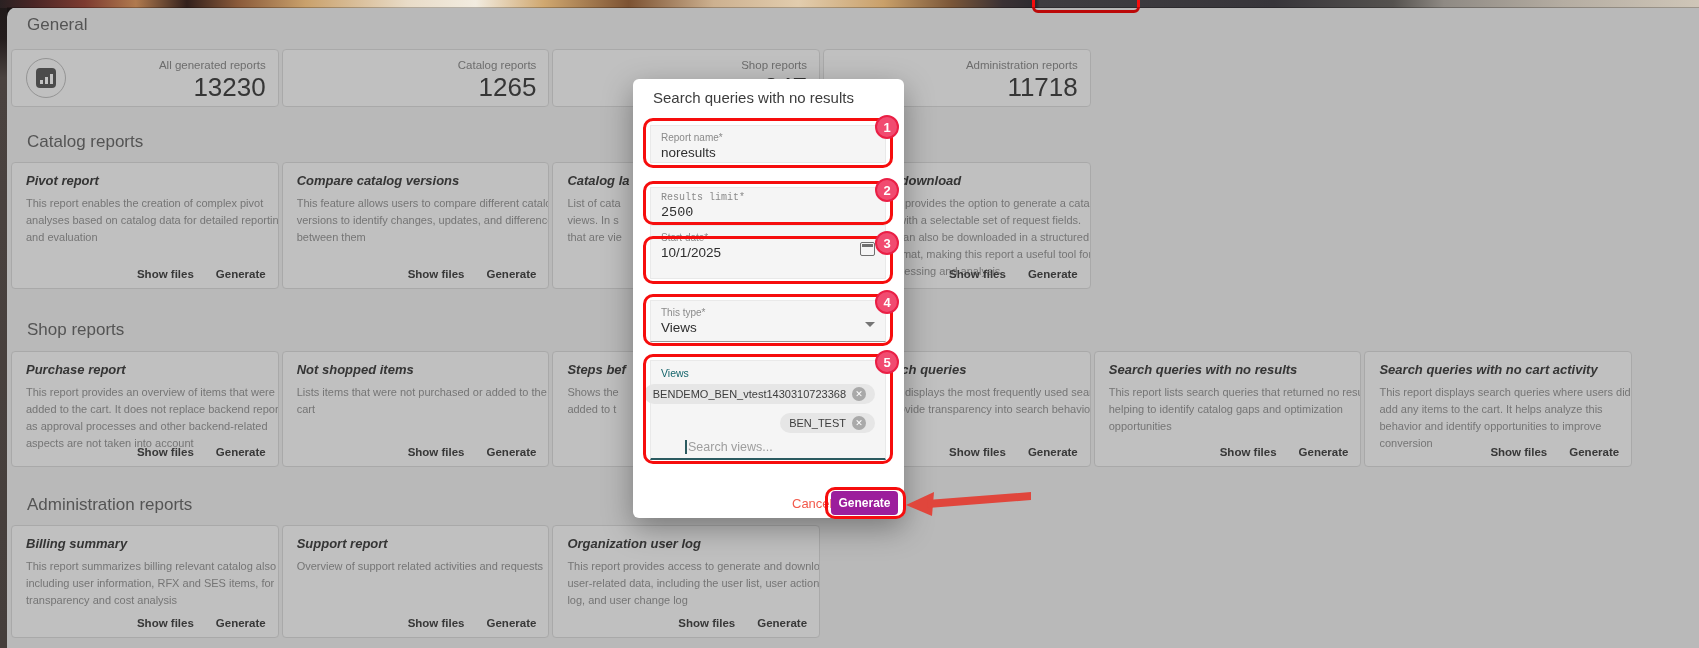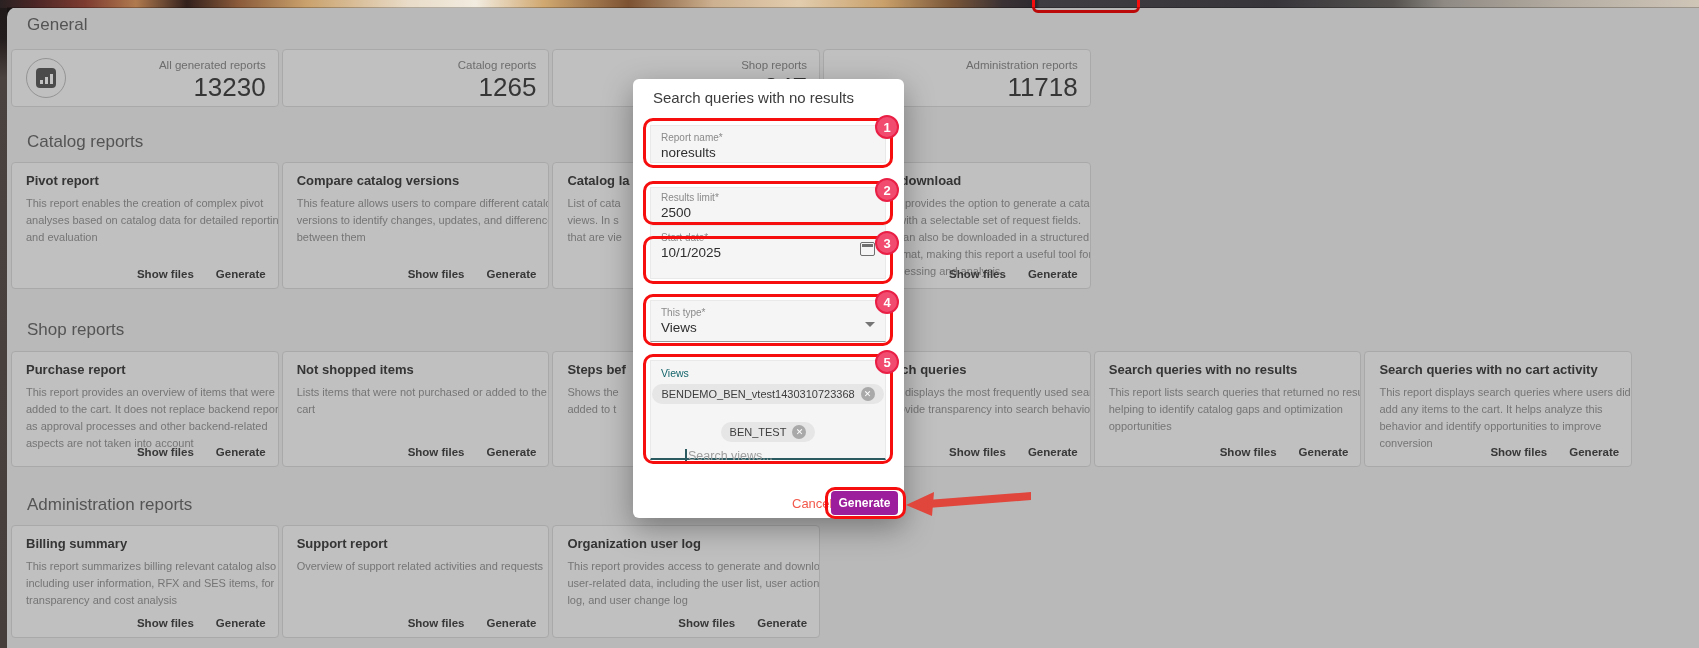--- a/index.html
+++ b/index.html
@@ -23,21 +23,21 @@
 
   .row{position:absolute;left:4px;display:grid;grid-template-columns:repeat(6,267.7px);
        column-gap:3px;z-index:2;}
   #row-stats{top:42px;height:58px;grid-auto-rows:58px;}
   #row-catalog{top:155px;height:127px;grid-auto-rows:127px;}
   #row-shop{top:344px;height:116px;grid-auto-rows:116px;}
   #row-admin{top:518px;height:113px;grid-auto-rows:113px;}
 
   .card{position:relative;background:#fbfbfb;border:1px solid #dedede;border-radius:4px;
         box-sizing:border-box;padding:10px 14px 24px;overflow:hidden;}
-  .card .title{font-size:13px;font-weight:bold;color:#464646;margin:0 0 7px;}
+  .card .title{font-size:13px;font-weight:bold;color:#464646;margin:0 0 7px;font-style:italic;}
   .card .desc{font-size:11px;color:#9a9a9a;line-height:1.55;}
   .card .footer{position:absolute;right:12px;bottom:8px;display:flex;gap:22px;
         font-size:11.5px;font-weight:bold;color:#4a4a4a;}
   .card .footer span{cursor:pointer;}
   .card.hidden-left .clipbox{padding-left:51px;}
   .card .desc div{white-space:nowrap;}
 
   .stat{position:relative;background:#fbfbfb;border:1px solid #dedede;border-radius:4px;
         box-sizing:border-box;padding:9px 12px;}
   .stat .slabel{font-size:11.5px;color:#8f8f8f;text-align:right;}
@@ -55,31 +55,31 @@
 
   
   #modal{position:absolute;left:633px;top:79px;width:271px;height:439px;background:#fff;
          border-radius:6px;box-shadow:0 10px 30px rgba(0,0,0,0.35);z-index:30;}
   #modal .mtitle{position:absolute;left:20px;top:10px;font-size:15px;color:#3c3c3c;}
   .field{position:absolute;left:17px;width:236px;background:#f5f5f5;border:1px solid #e9e9e9;
          border-radius:0;box-sizing:border-box;padding:6px 10px;}
   .field .flabel{font-size:10px;color:#8a8a8a;}
   .field .fvalue{font-size:13.5px;color:#2e2e2e;margin-top:2px;}
   #f-name{top:46px;height:38px;}
-  #f-limit{top:108px;height:42px;padding-top:4px;}
+  #f-limit{top:108px;height:42px;padding-top:4px;font-family:Liberation Mono, monospace;}
   #f-date{top:146px;height:54px;}
   #f-range{top:221px;height:42px;border-bottom:1px solid #9a9a9a;border-bottom-left-radius:0;border-bottom-right-radius:0;}
   #f-views{top:281px;height:100px;border-bottom:2px solid #2b5a60;border-bottom-left-radius:0;border-bottom-right-radius:0;}
   .cal-icon{position:absolute;right:10px;top:16px;width:13px;height:12px;border:1.6px solid #6f6f6f;
         border-radius:2px;}
   .cal-icon:before{content:"";position:absolute;left:1px;right:1px;top:1px;height:2.5px;background:#6f6f6f;}
   .caret{position:absolute;right:10px;top:21px;width:0;height:0;border-left:5px solid transparent;
         border-right:5px solid transparent;border-top:5px solid #757575;}
   #f-views .flabel{color:#15656b;font-size:10.5px;}
-  .chips{display:flex;flex-direction:column;align-items:center;gap:18px;margin-top:5px;}
+  .chips{display:flex;flex-direction:column;align-items:flex-end;gap:9px;margin-top:5px;}
   .chip{display:inline-flex;align-items:center;gap:6px;background:#e6e6e6;border-radius:11px;
         padding:3px 9px;font-size:11px;color:#3d3d3d;}
   .chip-x{width:14px;height:14px;border-radius:50%;background:#a9a9a9;color:#fff;font-size:9px;
         line-height:14px;text-align:center;cursor:pointer;}
   .searchrow{display:flex;align-items:center;margin-top:7px;padding-left:24px;}
   .cursorbar{width:2px;height:14px;background:#2b5a60;margin-right:1px;}
   .phtext{font-size:12.5px;color:#9e9e9e;}
   .cancel-btn{position:absolute;left:159px;top:417px;font-size:13px;color:#f2594b;cursor:pointer;}
   .gen-btn{position:absolute;left:198px;top:412px;width:67px;height:24px;background:#9c1e9c;
         color:#fff;font-size:12px;font-weight:bold;border:none;border-radius:4px;

